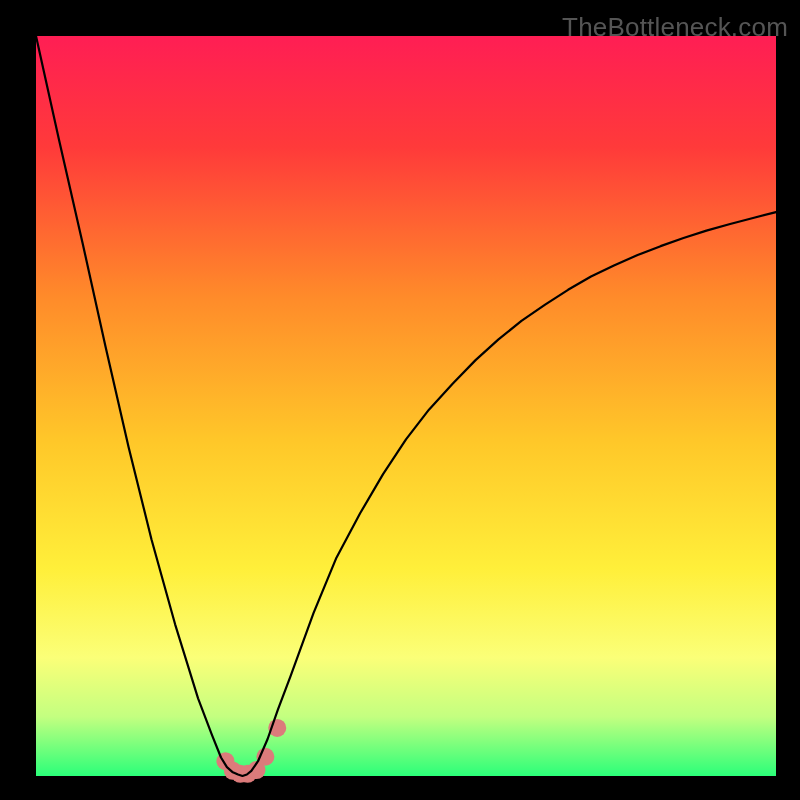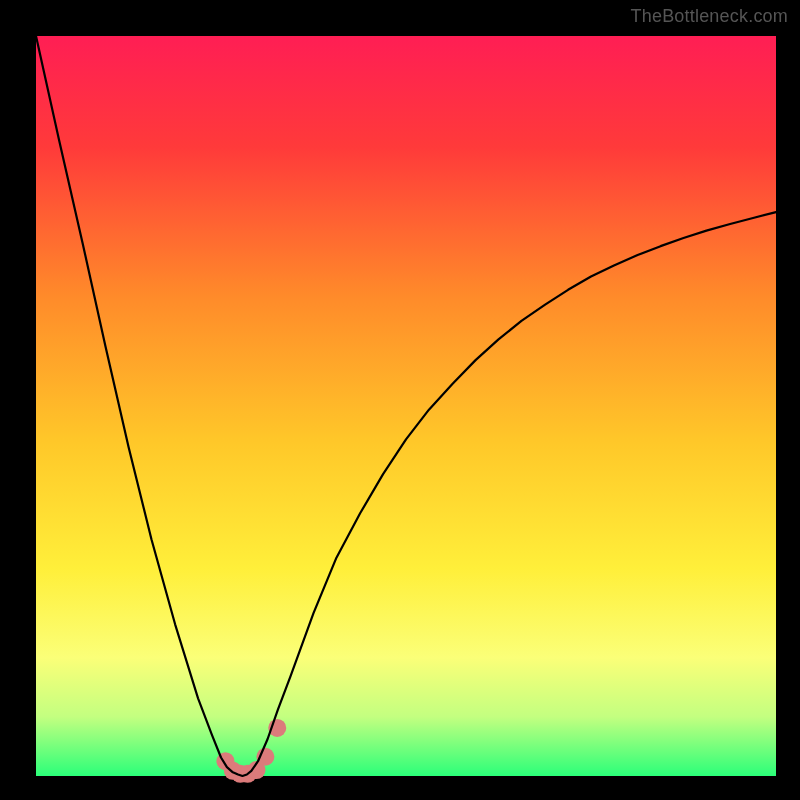--- a/index.html
+++ b/index.html
@@ -11,24 +11,24 @@
     font-family: Arial, Helvetica, sans-serif;
   }
   .frame {
     position: relative;
     width: 800px;
     height: 800px;
     background: #000;
   }
   .watermark {
     position: absolute;
-    top: 6px;
+    top: 12px;
     right: 12px;
     color: #555;
-    font-size: 18px;
+    font-size: 26px;
     font-weight: 500;
     letter-spacing: 0.2px;
     z-index: 5;
   }
   svg.chart {
     position: absolute;
     left: 0;
     top: 0;
   }
 </style>

